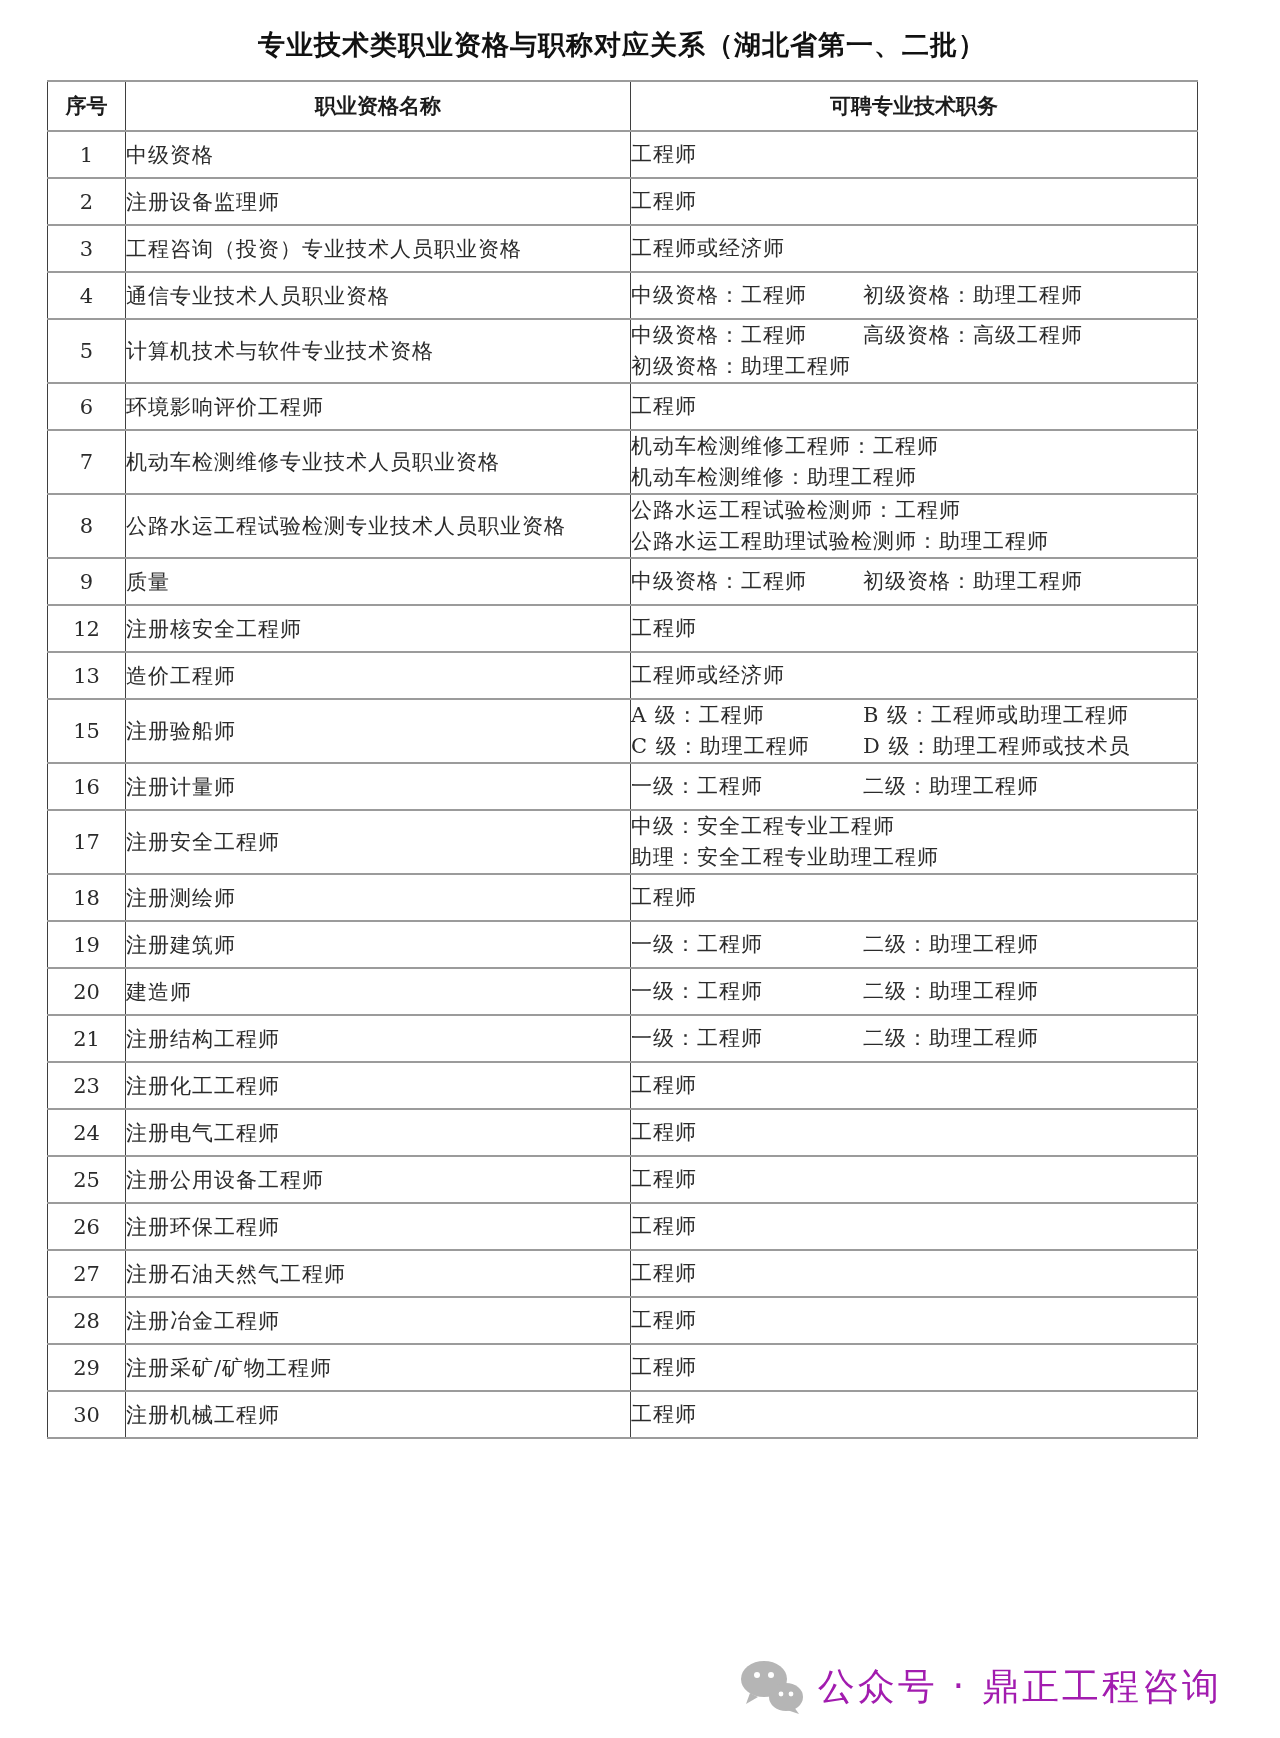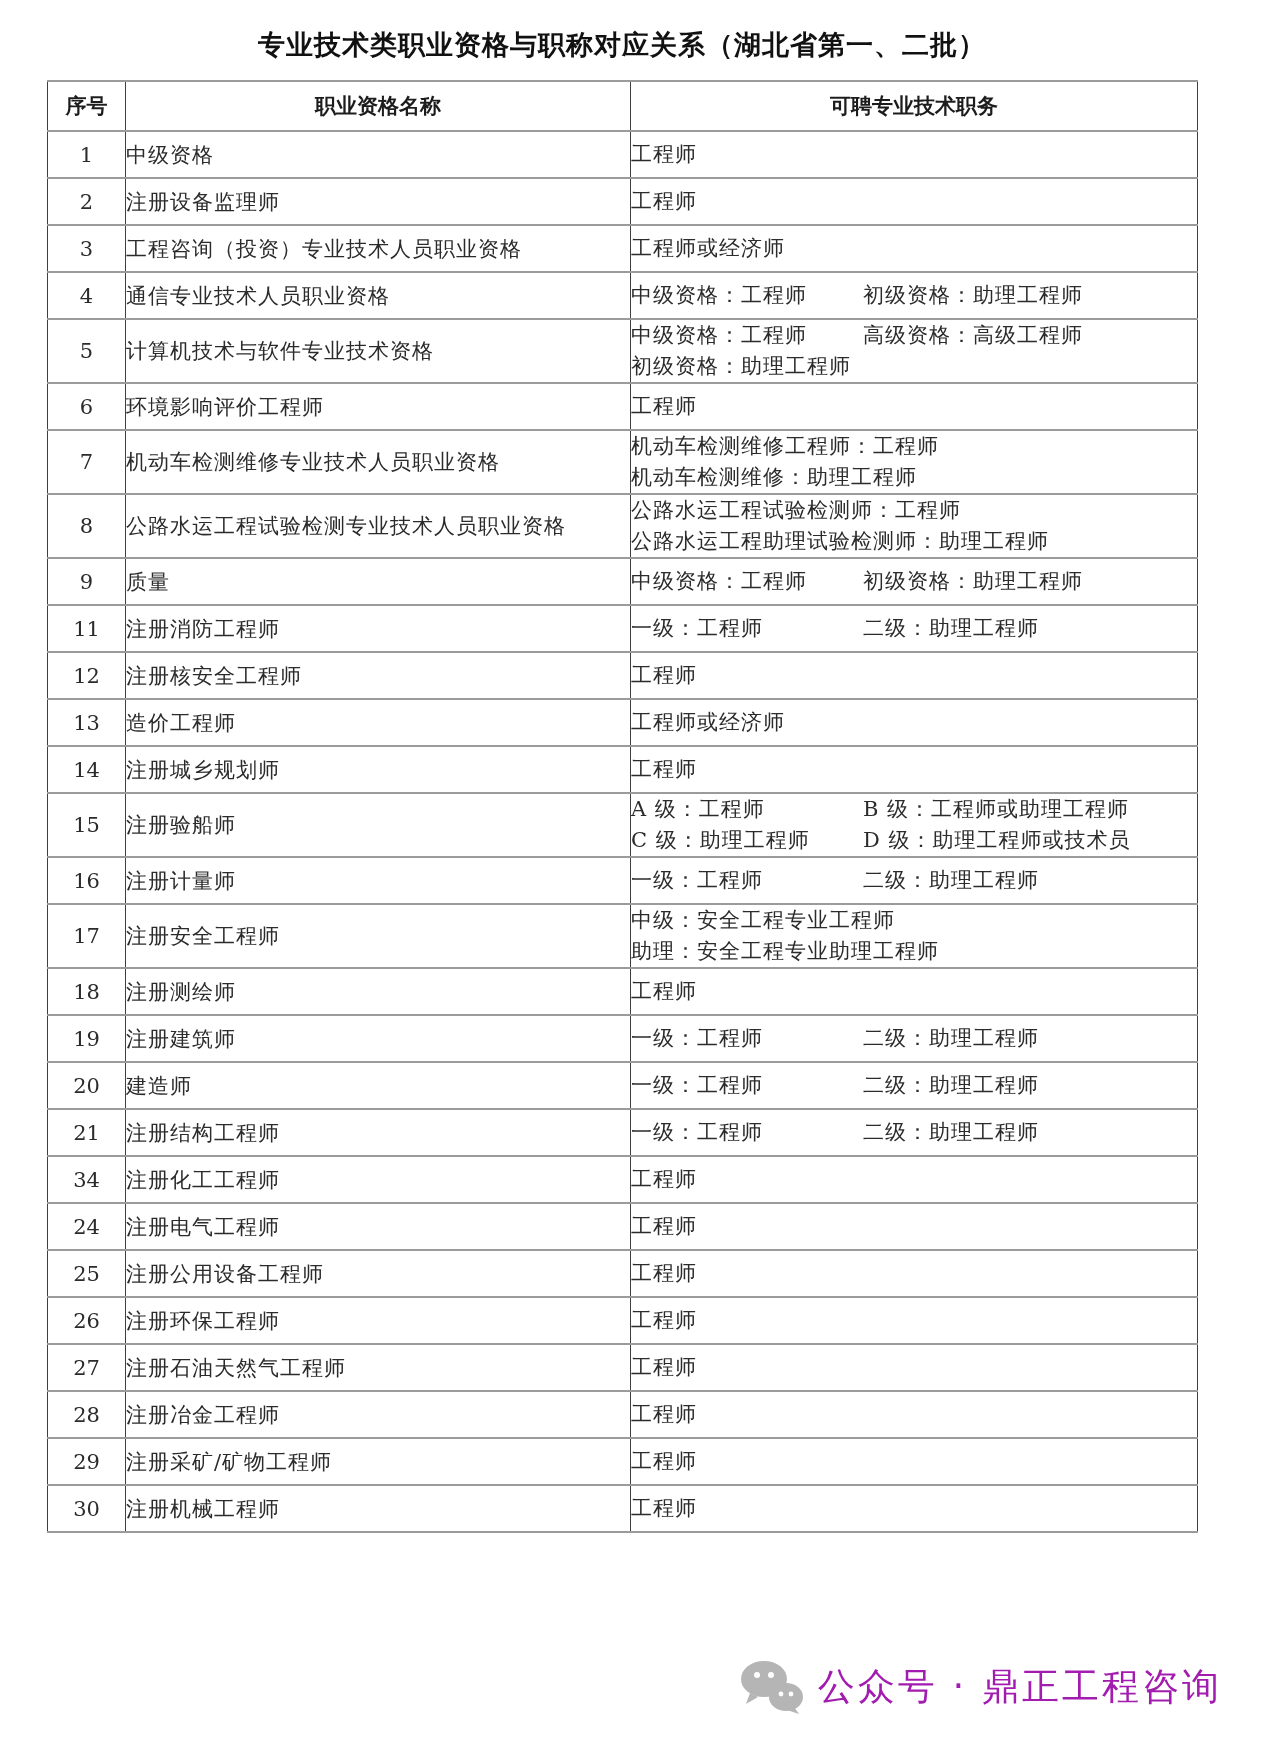--- a/index.html
+++ b/index.html
@@ -203,133 +203,114 @@
             <td class="num">9</td>
             <td class="name">质量</td>
             <td class="pos">
               <div class="line">
                 <span class="part-first">中级资格：工程师</span>
                 <span>初级资格：助理工程师</span>
               </div>
             </td>
           </tr>
           <tr>
-            <td class="num">11</td>
-            <td class="name">注册消防工程师</td>
+            <td class="num">12</td>
+            <td class="name">注册核安全工程师</td>
+            <td class="pos">
+              <div class="line">
+                <span>工程师</span>
+              </div>
+            </td>
+          </tr>
+          <tr>
+            <td class="num">13</td>
+            <td class="name">造价工程师</td>
+            <td class="pos">
+              <div class="line">
+                <span>工程师或经济师</span>
+              </div>
+            </td>
+          </tr>
+          <tr>
+            <td class="num">15</td>
+            <td class="name">注册验船师</td>
+            <td class="pos">
+              <div class="line">
+                <span class="part-first">A 级：工程师</span>
+                <span>B 级：工程师或助理工程师</span>
+              </div>
+              <div class="line">
+                <span class="part-first">C 级：助理工程师</span>
+                <span>D 级：助理工程师或技术员</span>
+              </div>
+            </td>
+          </tr>
+          <tr>
+            <td class="num">16</td>
+            <td class="name">注册计量师</td>
             <td class="pos">
               <div class="line">
                 <span class="part-first">一级：工程师</span>
                 <span>二级：助理工程师</span>
               </div>
             </td>
           </tr>
           <tr>
-            <td class="num">12</td>
-            <td class="name">注册核安全工程师</td>
-            <td class="pos">
-              <div class="line">
-                <span>工程师</span>
-              </div>
-            </td>
-          </tr>
-          <tr>
-            <td class="num">13</td>
-            <td class="name">造价工程师</td>
-            <td class="pos">
-              <div class="line">
-                <span>工程师或经济师</span>
-              </div>
-            </td>
-          </tr>
-          <tr>
-            <td class="num">14</td>
-            <td class="name">注册城乡规划师</td>
-            <td class="pos">
-              <div class="line">
-                <span>工程师</span>
-              </div>
-            </td>
-          </tr>
-          <tr>
-            <td class="num">15</td>
-            <td class="name">注册验船师</td>
-            <td class="pos">
-              <div class="line">
-                <span class="part-first">A 级：工程师</span>
-                <span>B 级：工程师或助理工程师</span>
-              </div>
-              <div class="line">
-                <span class="part-first">C 级：助理工程师</span>
-                <span>D 级：助理工程师或技术员</span>
-              </div>
-            </td>
-          </tr>
-          <tr>
-            <td class="num">16</td>
-            <td class="name">注册计量师</td>
+            <td class="num">17</td>
+            <td class="name">注册安全工程师</td>
+            <td class="pos">
+              <div class="line">
+                <span>中级：安全工程专业工程师</span>
+              </div>
+              <div class="line">
+                <span>助理：安全工程专业助理工程师</span>
+              </div>
+            </td>
+          </tr>
+          <tr>
+            <td class="num">18</td>
+            <td class="name">注册测绘师</td>
+            <td class="pos">
+              <div class="line">
+                <span>工程师</span>
+              </div>
+            </td>
+          </tr>
+          <tr>
+            <td class="num">19</td>
+            <td class="name">注册建筑师</td>
             <td class="pos">
               <div class="line">
                 <span class="part-first">一级：工程师</span>
                 <span>二级：助理工程师</span>
               </div>
             </td>
           </tr>
           <tr>
-            <td class="num">17</td>
-            <td class="name">注册安全工程师</td>
-            <td class="pos">
-              <div class="line">
-                <span>中级：安全工程专业工程师</span>
-              </div>
-              <div class="line">
-                <span>助理：安全工程专业助理工程师</span>
-              </div>
-            </td>
-          </tr>
-          <tr>
-            <td class="num">18</td>
-            <td class="name">注册测绘师</td>
-            <td class="pos">
-              <div class="line">
-                <span>工程师</span>
-              </div>
-            </td>
-          </tr>
-          <tr>
-            <td class="num">19</td>
-            <td class="name">注册建筑师</td>
+            <td class="num">20</td>
+            <td class="name">建造师</td>
             <td class="pos">
               <div class="line">
                 <span class="part-first">一级：工程师</span>
                 <span>二级：助理工程师</span>
               </div>
             </td>
           </tr>
           <tr>
-            <td class="num">20</td>
-            <td class="name">建造师</td>
+            <td class="num">21</td>
+            <td class="name">注册结构工程师</td>
             <td class="pos">
               <div class="line">
                 <span class="part-first">一级：工程师</span>
                 <span>二级：助理工程师</span>
               </div>
             </td>
           </tr>
           <tr>
-            <td class="num">21</td>
-            <td class="name">注册结构工程师</td>
-            <td class="pos">
-              <div class="line">
-                <span class="part-first">一级：工程师</span>
-                <span>二级：助理工程师</span>
-              </div>
-            </td>
-          </tr>
-          <tr>
-            <td class="num">34</td>
+            <td class="num">23</td>
             <td class="name">注册化工工程师</td>
             <td class="pos">
               <div class="line">
                 <span>工程师</span>
               </div>
             </td>
           </tr>
           <tr>
             <td class="num">24</td>
             <td class="name">注册电气工程师</td>

